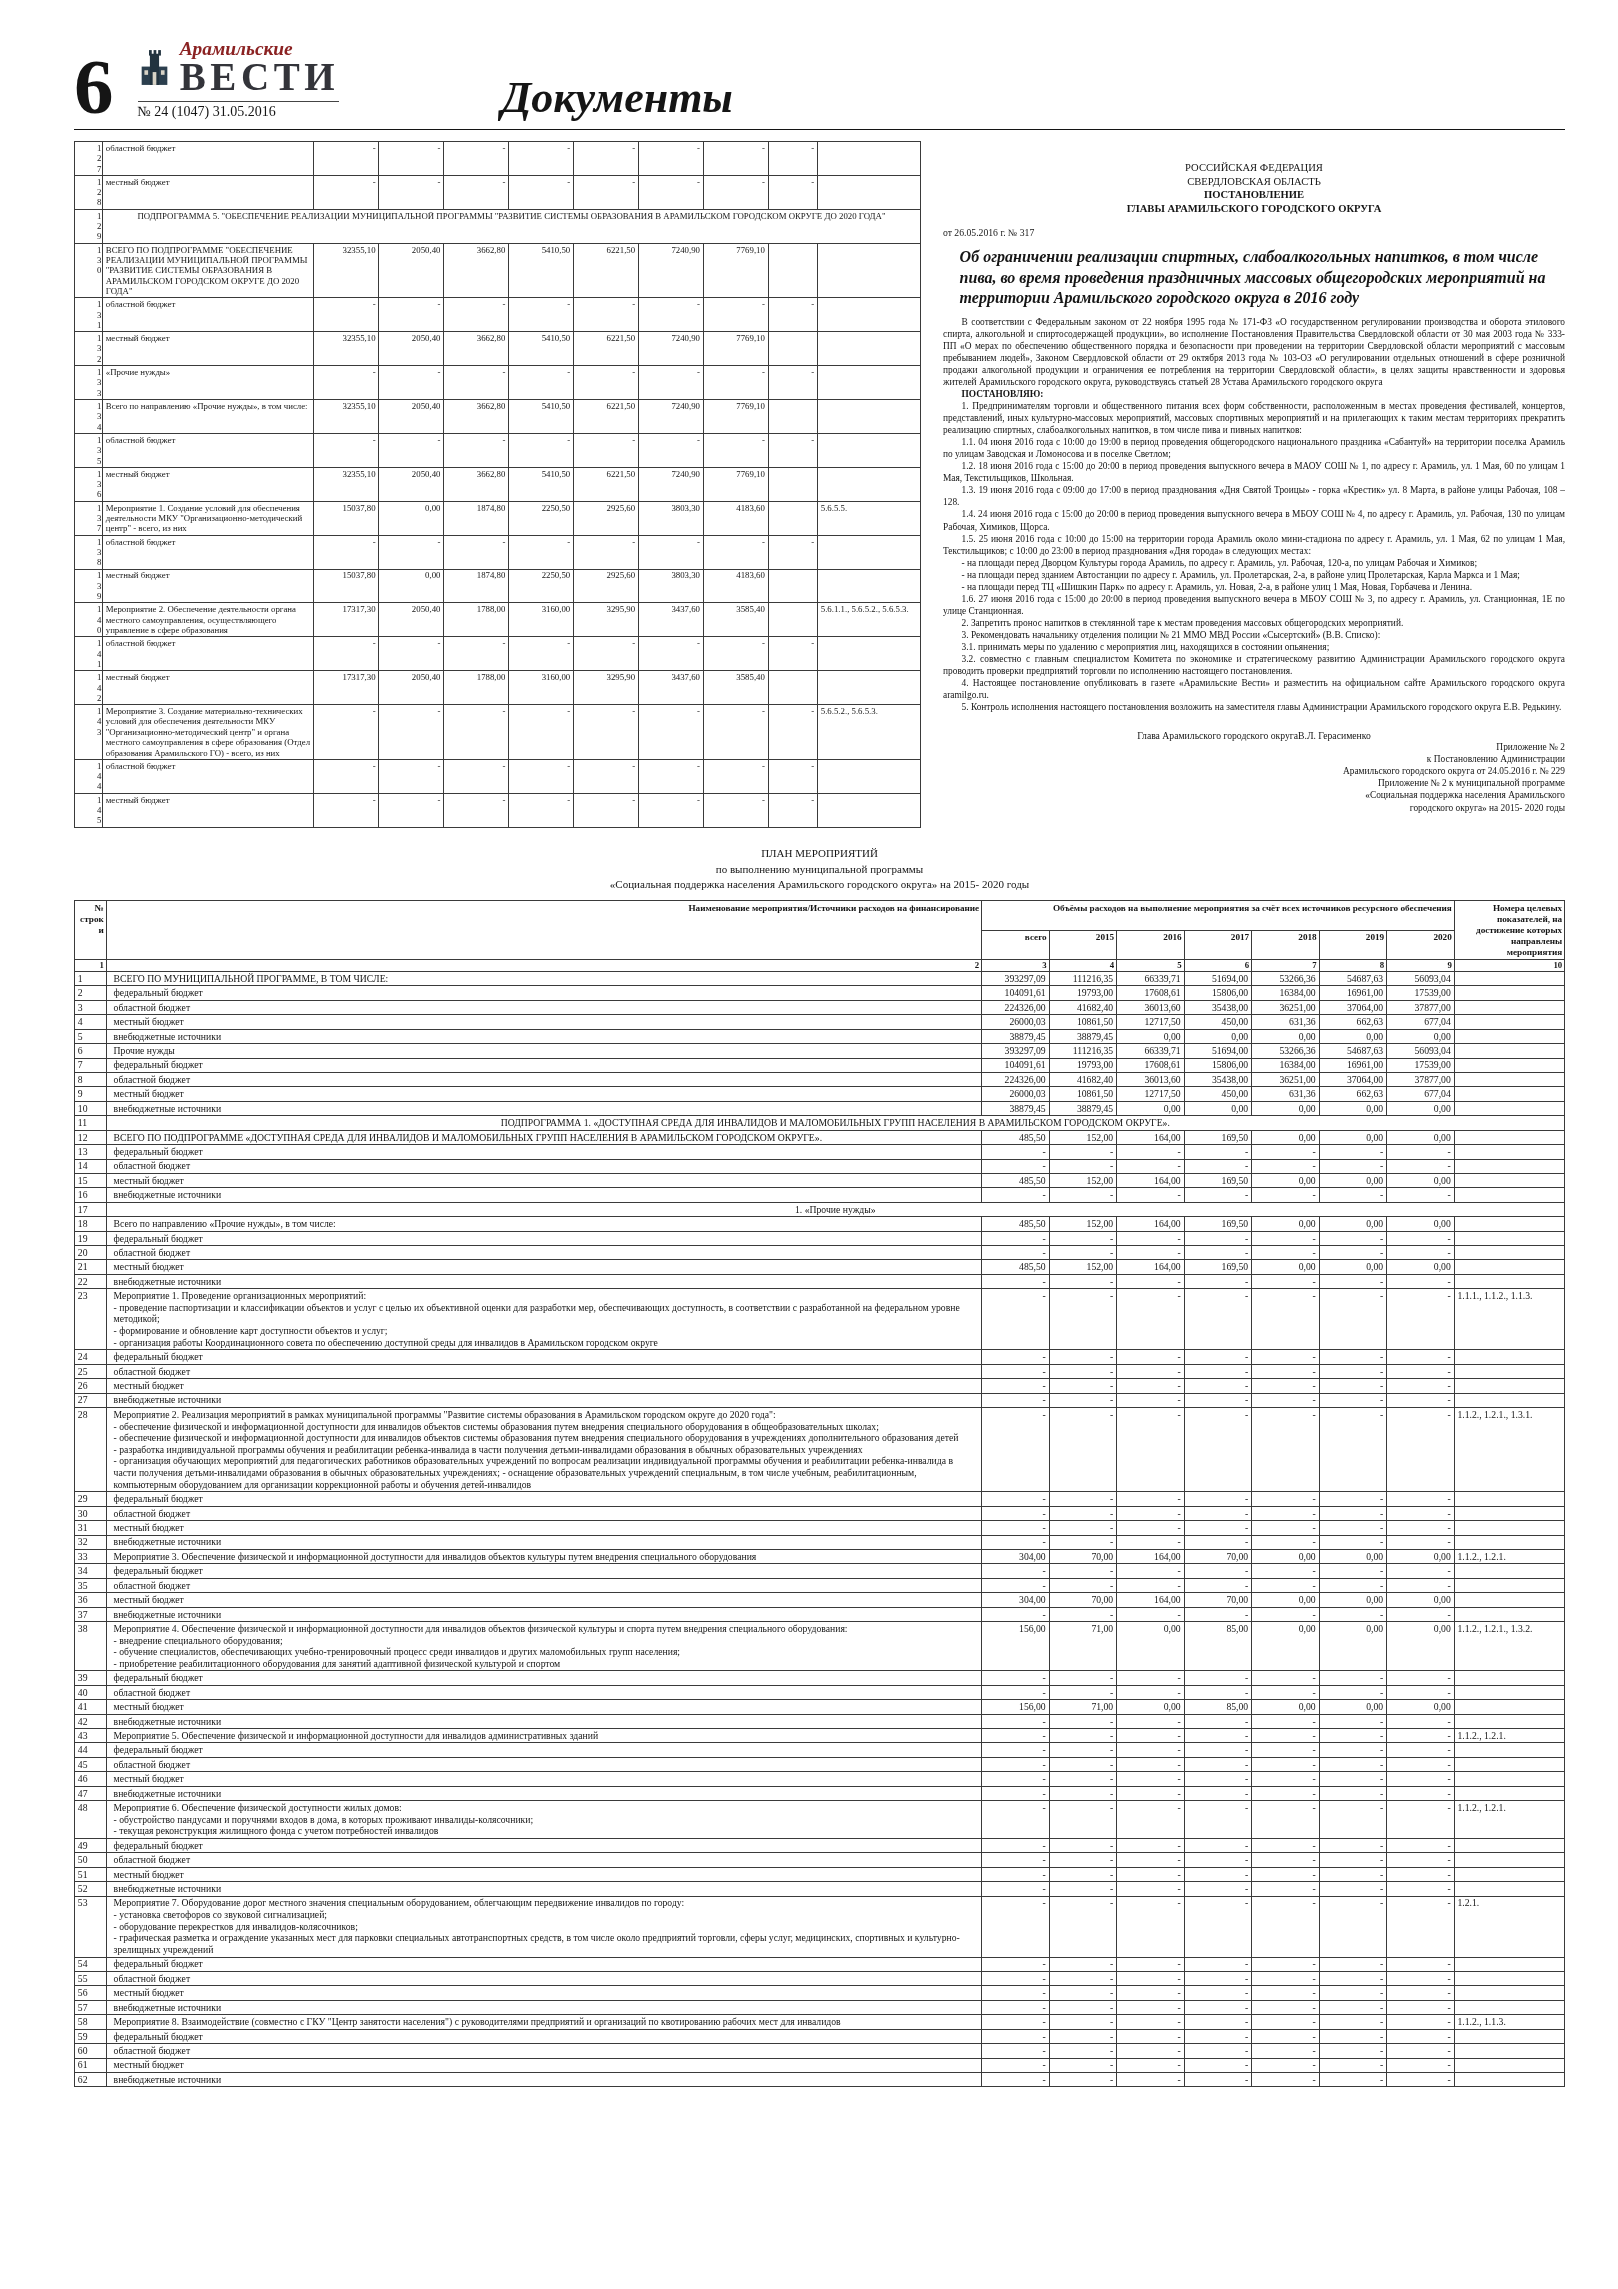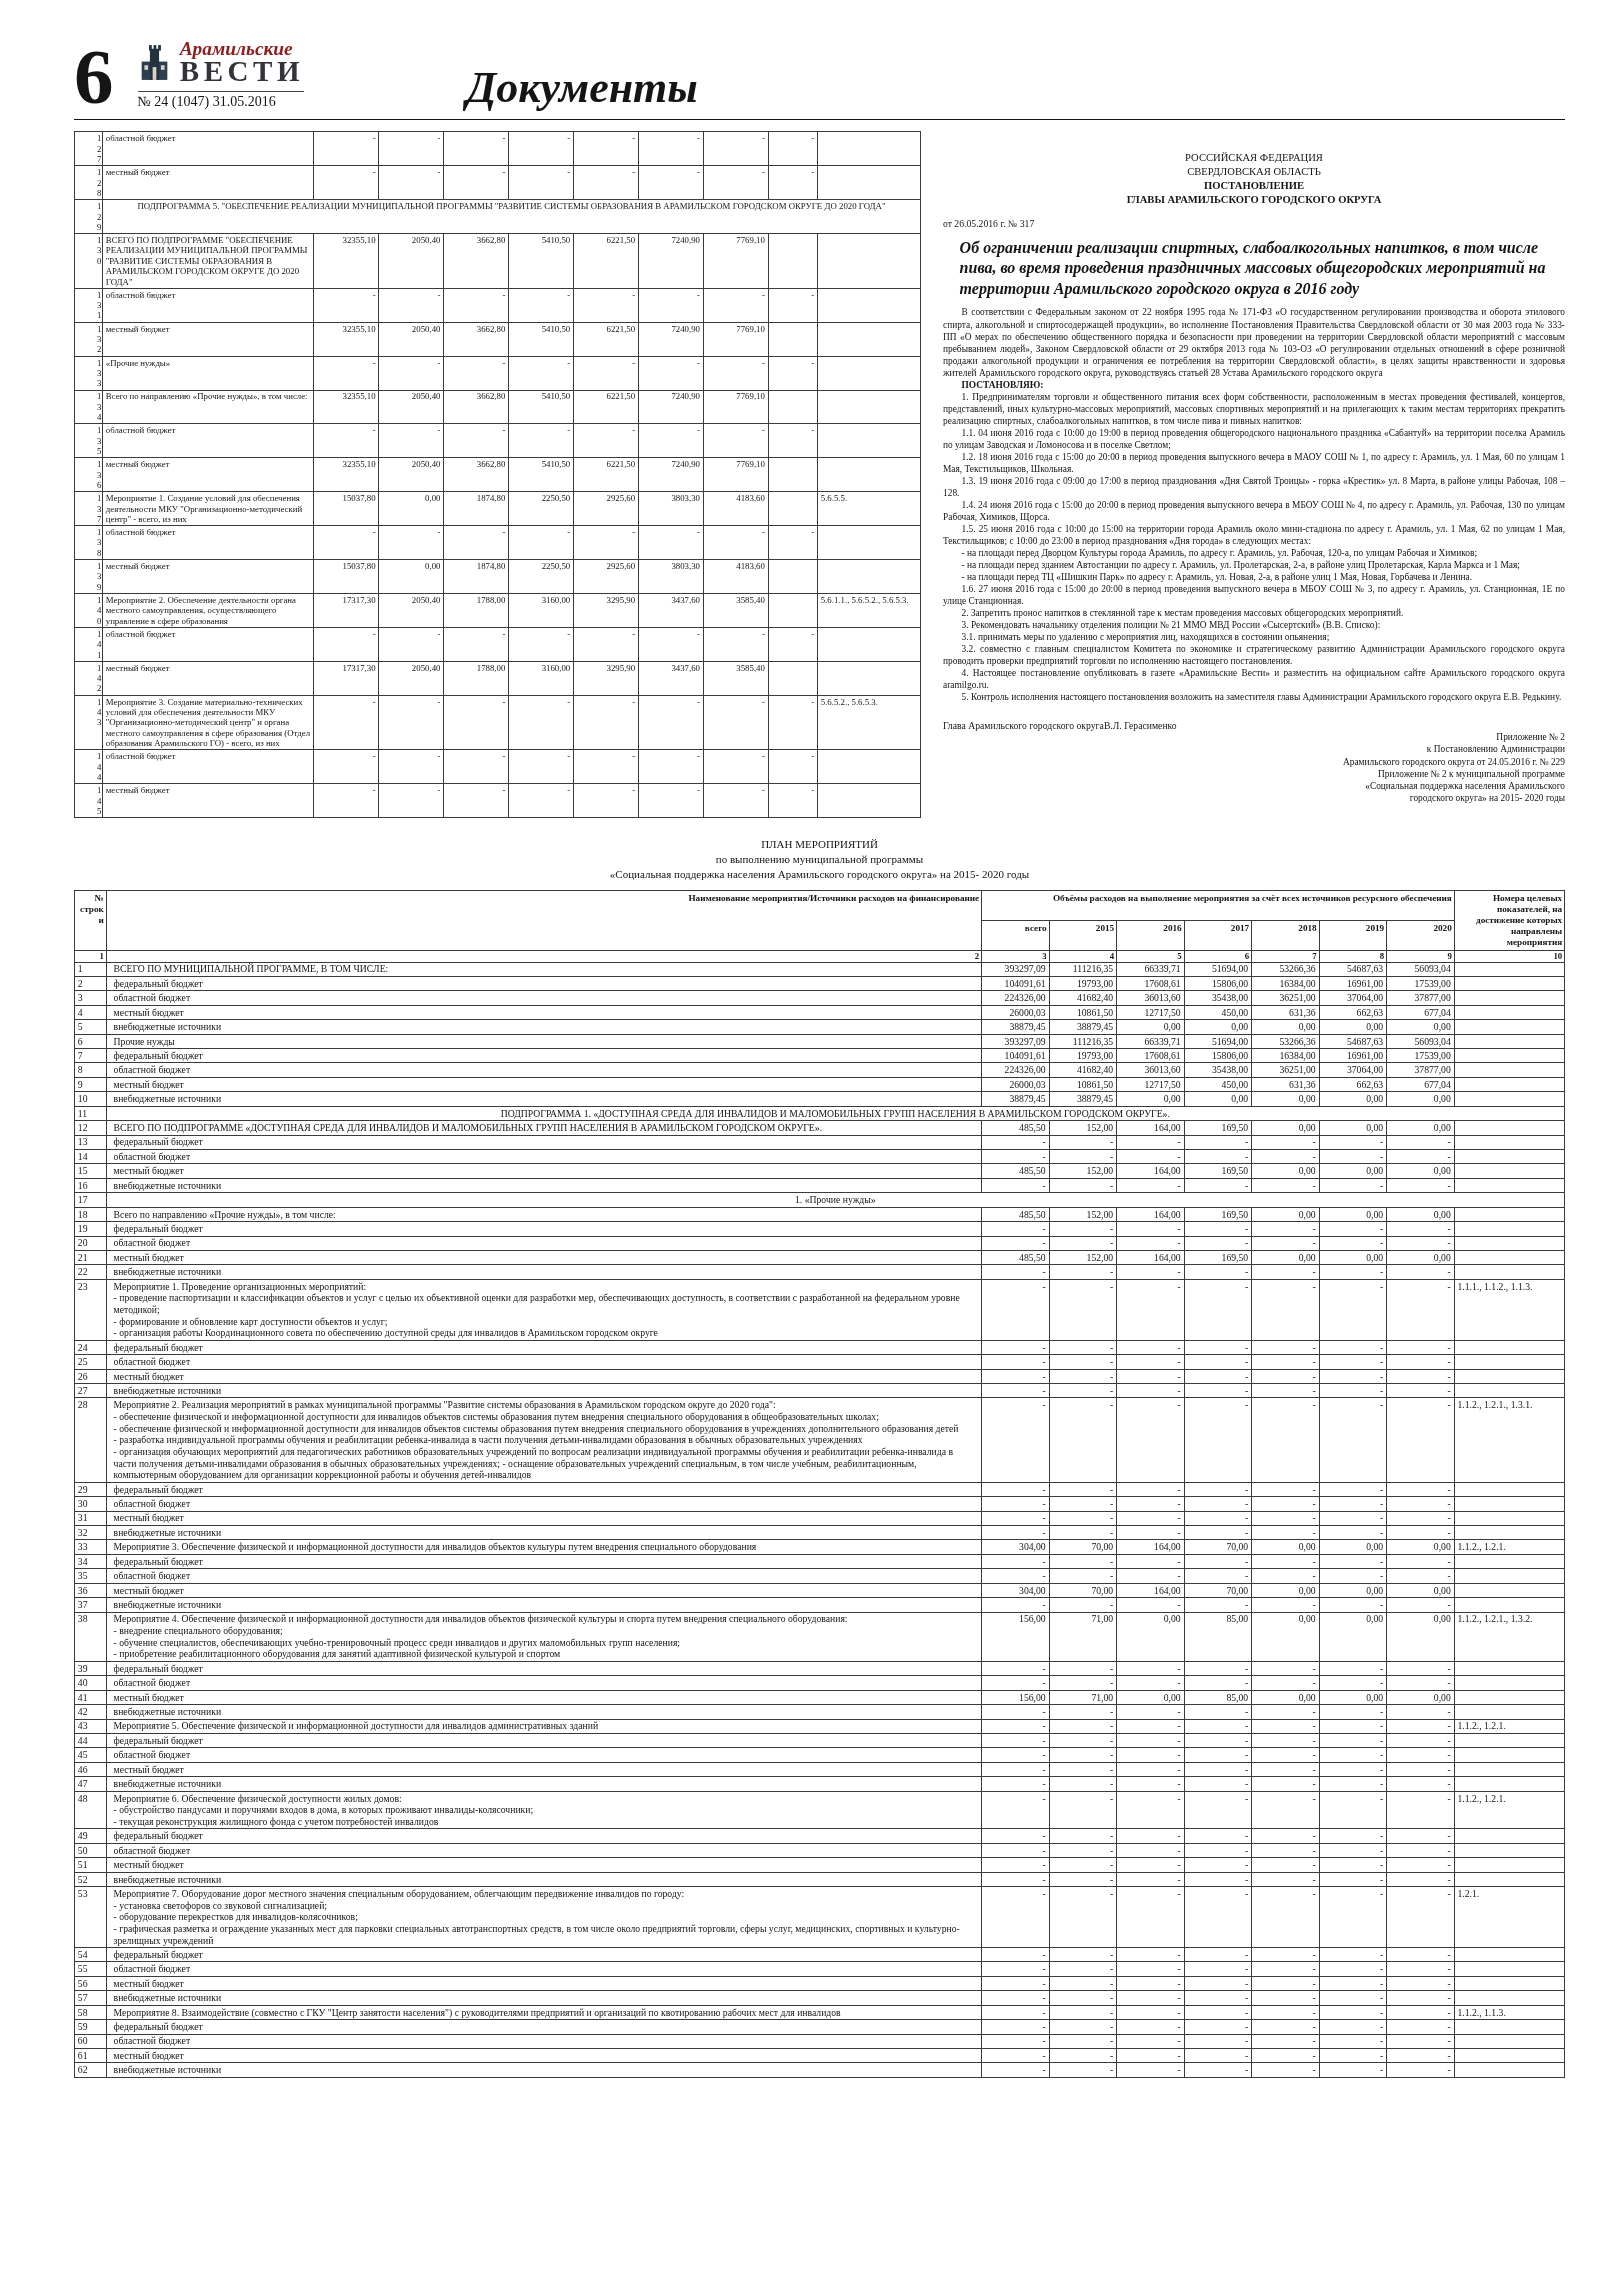--- a/index.html
+++ b/index.html
@@ -5,21 +5,21 @@
   * { box-sizing: border-box; }
   html,body { margin:0; padding:0; background:#e9e9e6; }
   body { font-family:"Liberation Serif", serif; color:#151515; }
   .page { width:1619px; min-height:2290px; margin:0 auto; background:#ffffff; padding:39px 54px 26px 74px; }
 
   
   .masthead { display:flex; align-items:flex-end; gap:24px; border-bottom:1.8px solid #141414; padding-bottom:9.2px; }
   .pagenum { font-size:79px; font-weight:bold; line-height:0.85; }
   .brand-main { display:flex; align-items:center; gap:9.2px; }
   .brand-top { color:#8b2222; font-size:19.4px; font-weight:bold; font-style:italic; line-height:1; }
-  .brand-bottom { font-size:29px; font-weight:bold; letter-spacing:4.6px; color:#33343a; line-height:0.95; }
+  .brand-bottom { font-size:39px; font-weight:bold; letter-spacing:4.6px; color:#33343a; line-height:0.95; }
   .issue { font-size:14px; margin-top:5.5px; border-top:0.9px solid #444; padding-top:1.8px; }
   .section-title { font-size:44px; font-style:italic; font-weight:bold; margin:0 0 0 138px; line-height:1; }
 
   
   .top-section { display:flex; gap:22px; margin-top:11px; align-items:flex-start; }
   .left-col { flex:0 0 847px; width:847px; }
   .right-col { flex:1; min-width:0; }
 
   table.grid { border-collapse:collapse; width:100%; table-layout:fixed; }
   table.grid td, table.grid th { border:0.9px solid #3a3a3a; padding:0.9px 2.8px; vertical-align:top; overflow:hidden; overflow-wrap:break-word; }
@@ -31,21 +31,21 @@
   #budget-table .tgt { text-align:left;margin-top:36px; }
   #budget-table .span-label { text-align:center; }
 
   
   .res-center { text-align:center; font-size:10.6px; line-height:1.3;margin-top:20px; }
   .res-center .b { font-weight:bold; }
   .res-date { font-size:9.7px; margin:11px 0 9.2px; }
   .res-subject { text-align:left; font-weight:bold; font-style:italic; font-size:16px; line-height:1.28; margin:0 16.6px 7.4px; }
   .res-body p { margin:0; text-align:justify; font-size:9.4px; line-height:1.28; text-indent:18.5px; }
   .res-body p.b { font-weight:bold; }
-  .signature { display:flex; justify-content:flex-start; margin-top:16.6px; font-size:9.7px; }
+  .signature { display:flex; justify-content:center; margin-top:16.6px; font-size:9.7px; }
   .annex { text-align:right; font-size:9.4px; line-height:1.3; }
 
   
   .plan-title { text-align:center; font-size:11px; line-height:1.4; margin:18.5px 0 7.4px; }
 
   
   #plan-table { font-size:9.7px; line-height:1.2; }
   #plan-table th { font-weight:bold; text-align:right; font-size:9.2px; line-height:1.2; padding:1.8px; }
   #plan-table .numrow th { font-size:8.8px; padding:0 1.8px; }
   #plan-table .num { text-align:left; }

